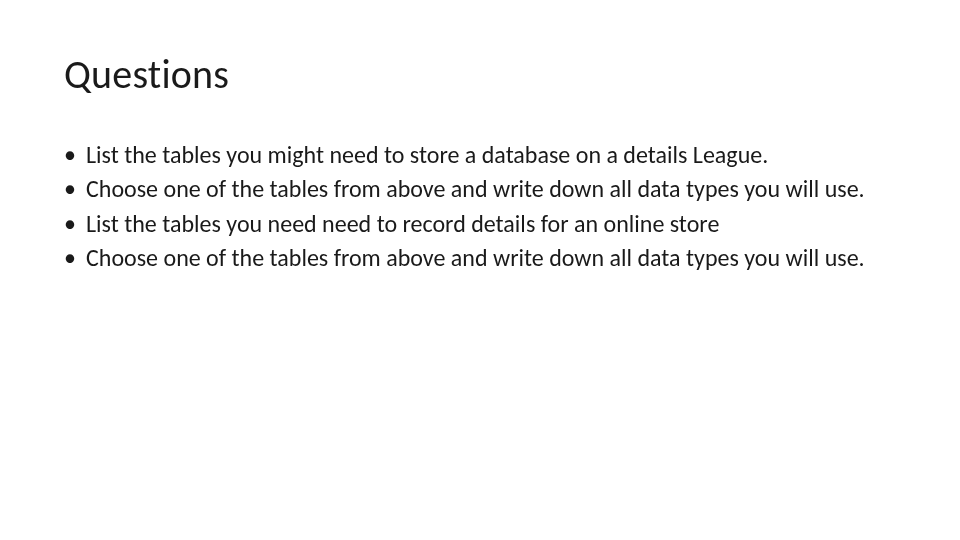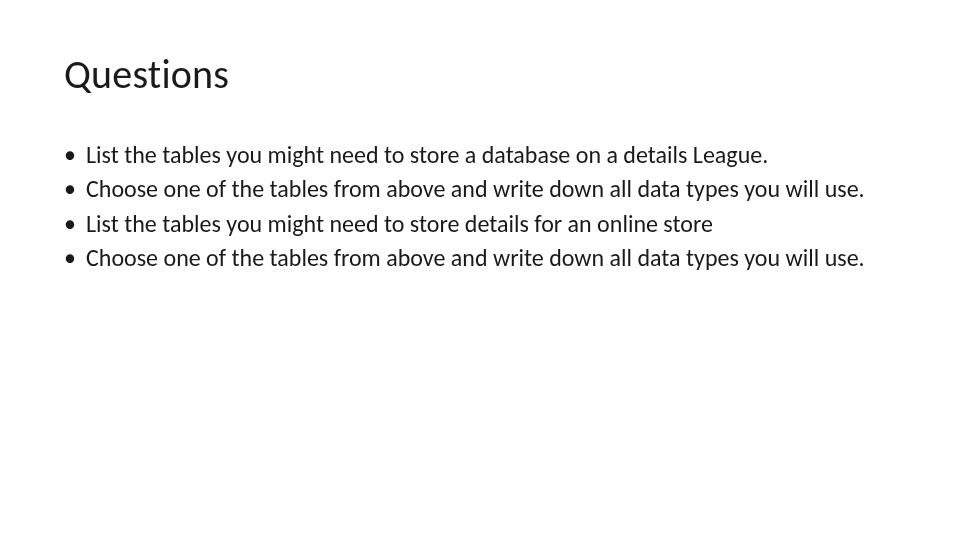--- a/index.html
+++ b/index.html
@@ -52,16 +52,16 @@
     }
   </style>
 </head>
 <body>
 
 <div class="slide">
   <h1 class="title">Questions</h1>
   <ul class="bullets">
     <li class="justify">List the tables you might need to store a database on a details League.</li>
     <li class="justify">Choose one of the tables from above and write down all data types you will use.</li>
-    <li>List the tables you might need to store details for an online store</li>
+    <li>List the tables you need need to record details for an online store</li>
     <li class="justify">Choose one of the tables from above and write down all data types you will use.</li>
   </ul>
 </div>
 
 </body></html>

